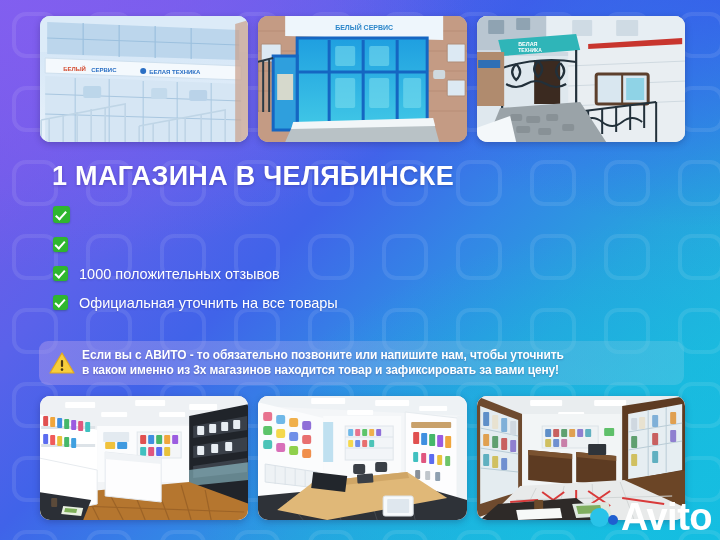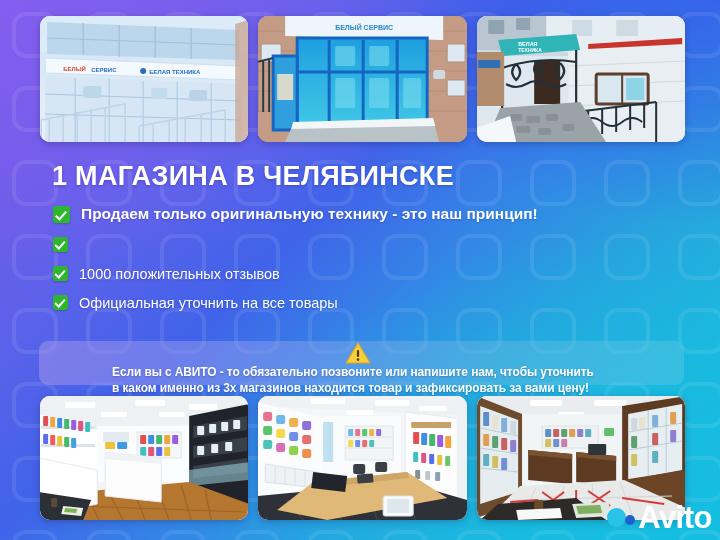--- a/index.html
+++ b/index.html
@@ -80,21 +80,21 @@
 
   
   .warn{
     position:absolute;left:39px;top:341px;width:645px;height:44px;
     border-radius:9px;
     background:linear-gradient(100deg,
        rgba(168,150,235,.50) 0%,
        rgba(150,160,238,.45) 35%,
        rgba(110,185,226,.42) 70%,
        rgba(95,200,228,.42) 100%);
-    display:flex;align-items:center;box-sizing:border-box;padding:0 10px 0 10px;flex-direction:column;
+    display:flex;align-items:center;box-sizing:border-box;padding:0 10px 0 10px;
   }
   .warn .tri{flex:0 0 auto;width:26px;height:24px;margin-right:7px;}
   .warn .wtext{
     font-family:"Liberation Sans Narrow","Liberation Sans","DejaVu Sans Condensed",sans-serif;
     font-size:12.4px;font-weight:bold;color:#ffffff;line-height:15.5px;
     letter-spacing:-.1px;
     text-shadow:0 1px 2px rgba(40,30,100,.30);
     transform:scaleX(.965);transform-origin:left center;
     white-space:nowrap;
   }
@@ -102,21 +102,21 @@
 
   
   .avito{
     position:absolute;right:8px;bottom:5px;height:36px;
     display:flex;align-items:center;pointer-events:none;
   }
   .avito .dots{position:relative;width:30px;height:26px;margin-right:1px;}
   .avito .d1{position:absolute;left:0;top:4px;width:19px;height:19px;border-radius:50%;background:#29c3e8;}
   .avito .d2{position:absolute;left:18px;top:11px;width:10px;height:10px;border-radius:50%;background:#1f5fd0;}
   .avito .word{
-    font-size:31px;font-weight:bold;color:#ffffff;letter-spacing:-.5px;
+    font-size:38px;font-weight:bold;color:#ffffff;letter-spacing:-.5px;
     line-height:31px;
   }
 </style>
 </head>
 <body>
 
 <div id="ad">
 
   <svg class="bg-pattern" viewBox="0 0 720 540" preserveAspectRatio="none">
     <defs>
@@ -300,21 +300,20 @@
         <rect x="2" y="44" width="22" height="8" fill="#2f6fb5"></rect>
       </svg>
     </div>
   </div>
 
   <div class="headline">1 МАГАЗИНА В ЧЕЛЯБИНСКЕ</div>
 
   <div class="bullets">
     <div class="bullet lead">
       <span class="tick"></span>
-      <span class="btext">Продаем только оригинальную технику - это наш принцип!</span>
     </div>
     <div class="bullet">
       <span class="tick"></span>
     </div>
     <div class="bullet">
       <span class="tick"></span>
       <span class="btext">1000 положительных отзывов</span>
     </div>
     <div class="bullet">
       <span class="tick"></span>

